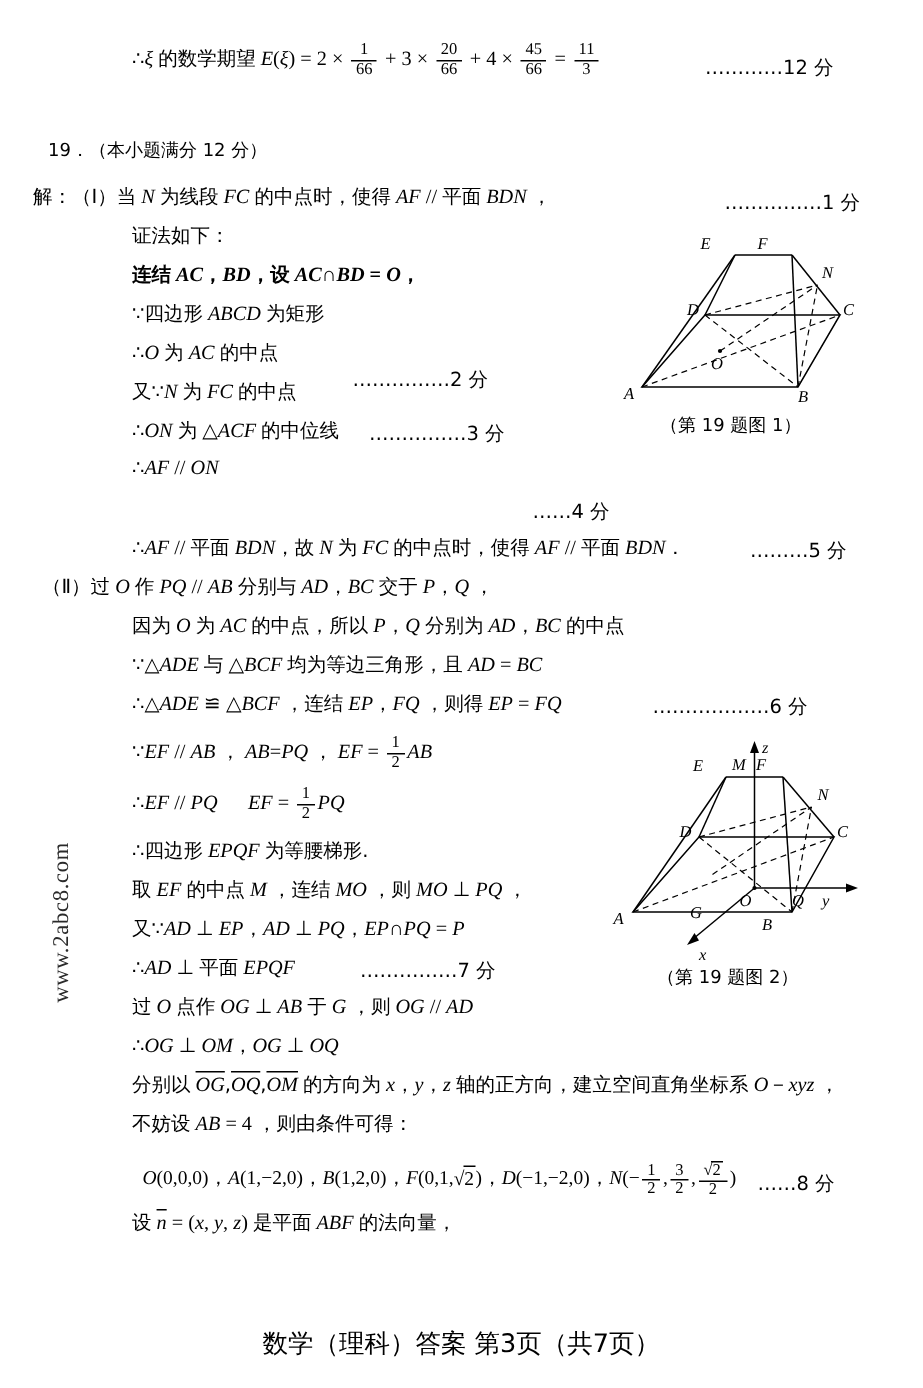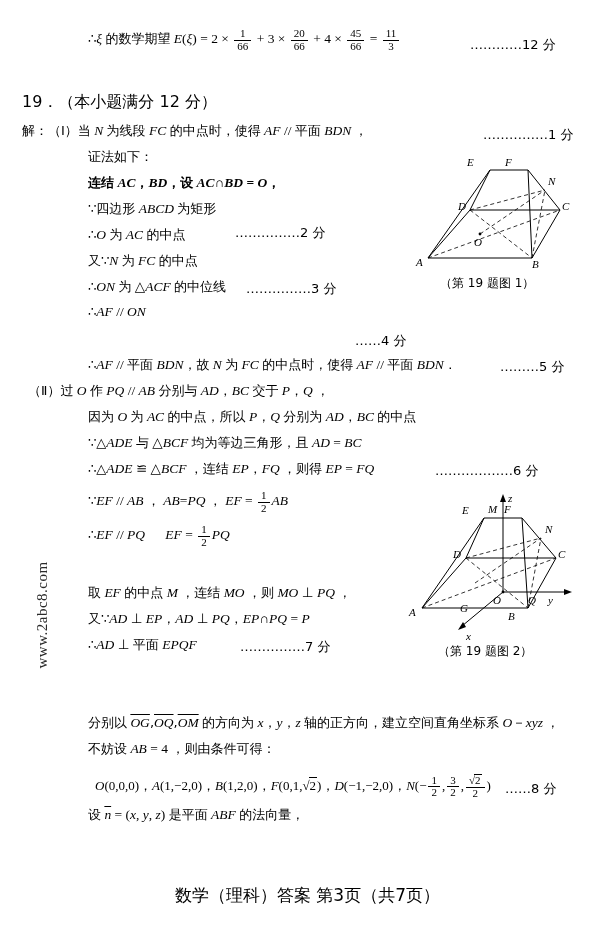--- a/index.html
+++ b/index.html
@@ -55,21 +55,21 @@
     <span class="frac"><span class="num">1</span><span class="den">66</span></span>
     + 3 ×
     <span class="frac"><span class="num">20</span><span class="den">66</span></span>
     + 4 ×
     <span class="frac"><span class="num">45</span><span class="den">66</span></span>
     =
     <span class="frac"><span class="num">11</span><span class="den">3</span></span>
   </div>
   <div class="line cn" style="left:470px;top:36px;">…………12 分</div>
 
-  <div class="line cn" style="left:22px;top:92px;font-size:16px;">
+  <div class="line cn" style="left:32px;top:92px;font-size:12px;">
     19．（本小题满分 12 分）
   </div>
 
   <div class="line" style="left:22px;top:122px;">
     <span class="cn">解：（Ⅰ）当</span> <span class="it">N</span> <span class="cn">为线段</span> <span class="it">FC</span> <span class="cn">的中点时，使得</span> <span class="it">AF</span> // <span class="cn">平面</span> <span class="it">BDN</span> <span class="cn">，</span>
   </div>
   <div class="line cn" style="left:483px;top:126px;">……………1 分</div>
 
   <div class="line cn" style="left:88px;top:148px;">证法如下：</div>
 
@@ -77,21 +77,21 @@
     <span class="cn">连结</span> <span class="it">AC</span><span class="cn">，</span><span class="it">BD</span><span class="cn">，设</span> <span class="it">AC</span>∩<span class="it">BD</span> = <span class="it">O</span><span class="cn">，</span>
   </div>
 
   <div class="line" style="left:88px;top:200px;">
     <span class="cn">∵四边形</span> <span class="it">ABCD</span> <span class="cn">为矩形</span>
   </div>
 
   <div class="line" style="left:88px;top:226px;">
     <span class="cn">∴</span><span class="it">O</span> <span class="cn">为</span> <span class="it">AC</span> <span class="cn">的中点</span>
   </div>
-  <div class="line cn" style="left:235px;top:224px;">……………2 分</div>
+  <div class="line cn" style="left:235px;top:244px;">……………2 分</div>
 
   <div class="line" style="left:88px;top:252px;">
     <span class="cn">又∵</span><span class="it">N</span> <span class="cn">为</span> <span class="it">FC</span> <span class="cn">的中点</span>
   </div>
 
   <div class="line" style="left:88px;top:278px;">
     <span class="cn">∴</span><span class="it">ON</span> <span class="cn">为</span> △<span class="it">ACF</span> <span class="cn">的中位线</span>
   </div>
   <div class="line cn" style="left:246px;top:280px;">……………3 分</div>
 
@@ -126,35 +126,44 @@
   <div class="line" style="left:88px;top:490px;">
     <span class="cn">∵</span><span class="it">EF</span> // <span class="it">AB</span> <span class="cn">，</span> <span class="it">AB</span><span style="border-bottom:3px double #000;"></span>=<span class="it">PQ</span> <span class="cn">，</span> <span class="it">EF</span> =
     <span class="frac"><span class="num">1</span><span class="den">2</span></span><span class="it">AB</span>
   </div>
 
   <div class="line" style="left:88px;top:524px;">
     <span class="cn">∴</span><span class="it">EF</span> // <span class="it">PQ</span> &nbsp;&nbsp;&nbsp;&nbsp; <span class="it">EF</span> =
     <span class="frac"><span class="num">1</span><span class="den">2</span></span><span class="it">PQ</span>
   </div>
 
+  <div class="line" style="left:88px;top:558px;">
+    <span class="cn">∴四边形</span> <span class="it">EPQF</span> <span class="cn">为等腰梯形.</span>
+  </div>
 
   <div class="line" style="left:88px;top:584px;">
     <span class="cn">取</span> <span class="it">EF</span> <span class="cn">的中点</span> <span class="it">M</span> <span class="cn">，连结</span> <span class="it">MO</span> <span class="cn">，则</span> <span class="it">MO</span> ⊥ <span class="it">PQ</span> <span class="cn">，</span>
   </div>
 
   <div class="line" style="left:88px;top:610px;">
     <span class="cn">又∵</span><span class="it">AD</span> ⊥ <span class="it">EP</span><span class="cn">，</span><span class="it">AD</span> ⊥ <span class="it">PQ</span><span class="cn">，</span><span class="it">EP</span>∩<span class="it">PQ</span> = <span class="it">P</span>
   </div>
 
   <div class="line" style="left:88px;top:636px;">
     <span class="cn">∴</span><span class="it">AD</span> ⊥ <span class="cn">平面</span> <span class="it">EPQF</span>
   </div>
   <div class="line cn" style="left:240px;top:638px;">……………7 分</div>
 
-
+  <div class="line" style="left:88px;top:662px;">
+    <span class="cn">过</span> <span class="it">O</span> <span class="cn">点作</span> <span class="it">OG</span> ⊥ <span class="it">AB</span> <span class="cn">于</span> <span class="it">G</span> <span class="cn">，则</span> <span class="it">OG</span> // <span class="it">AD</span>
+  </div>
+
+  <div class="line" style="left:88px;top:688px;">
+    <span class="cn">∴</span><span class="it">OG</span> ⊥ <span class="it">OM</span><span class="cn">，</span><span class="it">OG</span> ⊥ <span class="it">OQ</span>
+  </div>
 
   <div class="line" style="left:88px;top:714px;text-align:center;">
     <span class="cn">分别以</span> <span style="text-decoration:overline;" class="it">OG</span><span class="cn">,</span><span style="text-decoration:overline;" class="it">OQ</span><span class="cn">,</span><span style="text-decoration:overline;" class="it">OM</span> <span class="cn">的方向为</span> <span class="it">x</span><span class="cn">，</span><span class="it">y</span><span class="cn">，</span><span class="it">z</span> <span class="cn">轴的正方向，建立空间直角坐标系</span> <span class="it">O</span>－<span class="it">xyz</span> <span class="cn">，</span>
   </div>
 
   <div class="line" style="left:88px;top:740px;">
     <span class="cn">不妨设</span> <span class="it">AB</span> = 4 <span class="cn">，则由条件可得：</span>
   </div>
 
   <div class="line" style="left:95px;top:774px;font-size:13px;">

